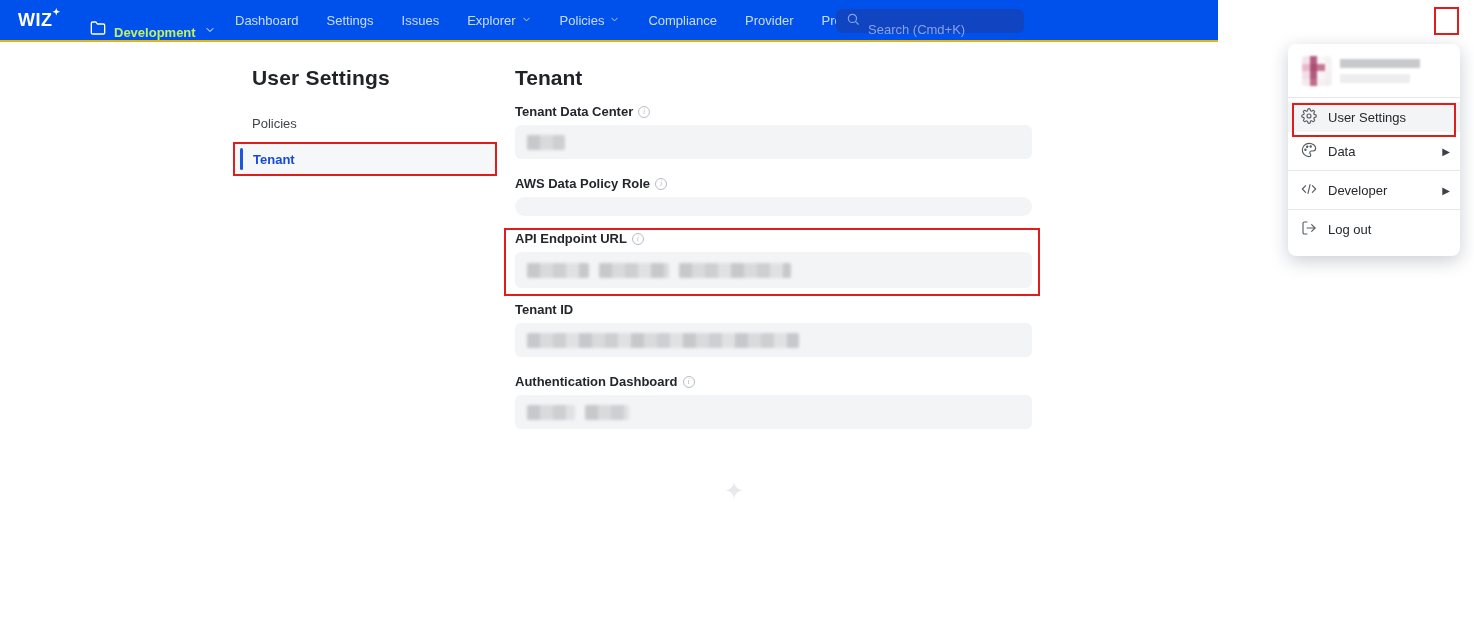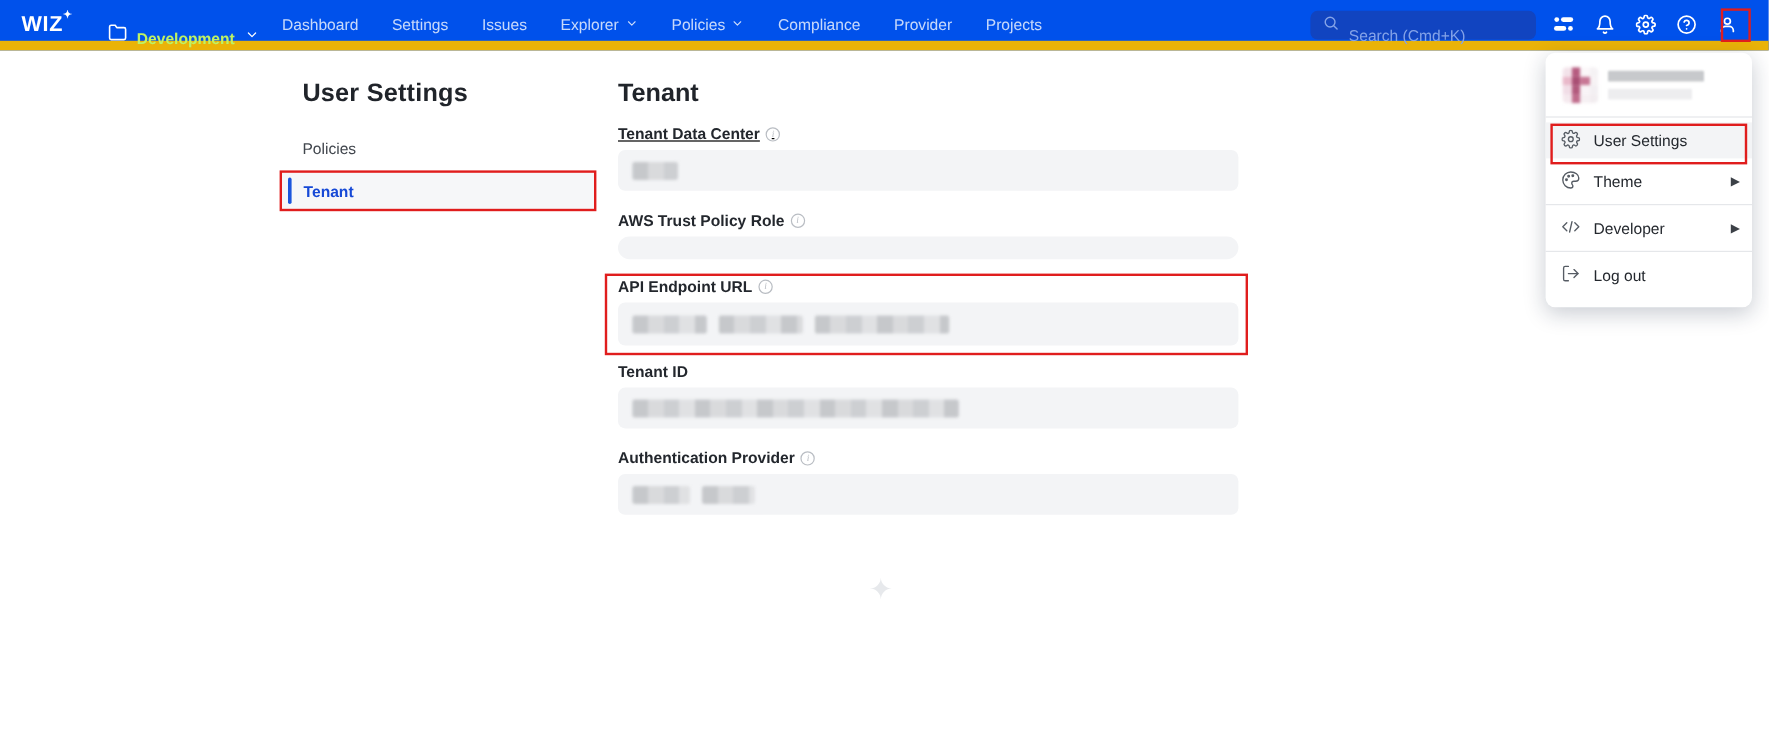--- a/index.html
+++ b/index.html
@@ -1,22 +1,22 @@
 <!DOCTYPE html>
 <html><head>
 <meta charset="utf-8">
 <style>
   * { margin:0; padding:0; box-sizing:border-box; }
   html,body { width:1474px; height:630px; background:#ffffff; overflow:hidden;
               font-family:"Liberation Sans", sans-serif; }
   .stage { position:relative; width:1474px; height:630px; }
 
   
-  .topbar { position:absolute; left:0; top:0; width:1474px; height:42px;
-            background:#0051eb; border-bottom:8px solid #eab308; z-index:5;text-decoration:underline; }
+  .topbar { position:absolute; left:0; top:0; width:1218px; height:42px;
+            background:#0051eb; border-bottom:2px solid #eab308; z-index:5;text-decoration:underline; }
   .logo { position:absolute; left:18px; top:10px; color:#fff; font-weight:800;
           font-size:18px; letter-spacing:.5px; }
   .logo .spark { font-size:9px; vertical-align:top; position:relative; top:-3px; left:0; }
   .proj-switcher { position:absolute; left:90px; top:0; height:40px; display:flex;
                    align-items:flex-end; gap:8px; color:#bef264; cursor:pointer; }
   .proj-switcher .lbl { font-size:13px; font-weight:700; }
   .topnav { position:absolute; left:235px; top:0; height:40px; display:flex;
             align-items:center; gap:28px; }
   .topnav .nav-item { display:flex; align-items:flex-start; gap:5px; font-size:13px;
             color:rgba(255,255,255,.78); cursor:pointer; white-space:nowrap; }
@@ -190,33 +190,33 @@
 
   <h1 class="settings-title">User Settings</h1>
   <div class="side-item-profile">Policies</div>
   <div class="side-item-tenant">
     <span class="bar"></span>
     <span class="txt">Tenant</span>
   </div>
 
   <h1 class="panel-title">Tenant</h1>
 
-  <div class="fgroup" style="top:104px;text-decoration:underline;">
+  <div class="fgroup" style="top:104px;">
     <div class="flabel-row">
       <span class="flabel">Tenant Data Center</span>
       <span class="info-icon">i</span>
     </div>
     <div class="fbox h34">
       <span class="redact" style="width:38px;"></span>
     </div>
   </div>
 
   <div class="fgroup" style="top:176px;">
     <div class="flabel-row">
-      <span class="flabel">AWS Trust Policy Role</span>
+      <span class="flabel">AWS Data Policy Role</span>
       <span class="info-icon">i</span>
     </div>
     <div class="fbox pill"></div>
   </div>
 
   <div class="fgroup" style="top:231px;">
     <div class="flabel-row">
       <span class="flabel">API Endpoint URL</span>
       <span class="info-icon">i</span>
     </div>
@@ -231,21 +231,21 @@
     <div class="flabel-row">
       <span class="flabel">Tenant ID</span>
     </div>
     <div class="fbox h34">
       <span class="redact" style="width:272px;"></span>
     </div>
   </div>
 
   <div class="fgroup" style="top:374px;">
     <div class="flabel-row">
-      <span class="flabel">Authentication Provider</span>
+      <span class="flabel">Authentication Dashboard</span>
       <span class="info-icon">i</span>
     </div>
     <div class="fbox h34">
       <span class="redact" style="width:48px;"></span>
       <span class="redact" style="width:44px;"></span>
     </div>
   </div>
 
   <div class="sparkle">✦</div>
 
@@ -282,21 +282,21 @@
           </svg></span>
       <span>User Settings</span>
     </div>
     <div class="mi">
       <span><svg class="gicon" width="16" height="16" viewBox="0 0 24 24">
             <path d="M12 2a10 10 0 0 0 0 20c1.5 0 2.6-1.1 2.6-2.6 0-.7-.3-1.2-.7-1.7-.4-.5-.7-1-.7-1.7a2.5 2.5 0 0 1 2.5-2.5H18a4 4 0 0 0 4-4C22 5.1 17.5 2 12 2Z"></path>
             <circle cx="6.6" cy="11.6" r="1"></circle>
             <circle cx="9.3" cy="7.2" r="1"></circle>
             <circle cx="14.5" cy="6.6" r="1"></circle>
           </svg></span>
-      <span>Theme</span>
+      <span>Data</span>
       <span class="sub">▶</span>
     </div>
     <hr>
     <div class="mi">
       <span><svg class="gicon" width="16" height="16" viewBox="0 0 24 24">
             <polyline points="17 17 22 12 17 7"></polyline>
             <polyline points="7 7 2 12 7 17"></polyline>
             <line x1="13.5" y1="5.5" x2="10.5" y2="18.5"></line>
           </svg></span>
       <span>Developer</span>

